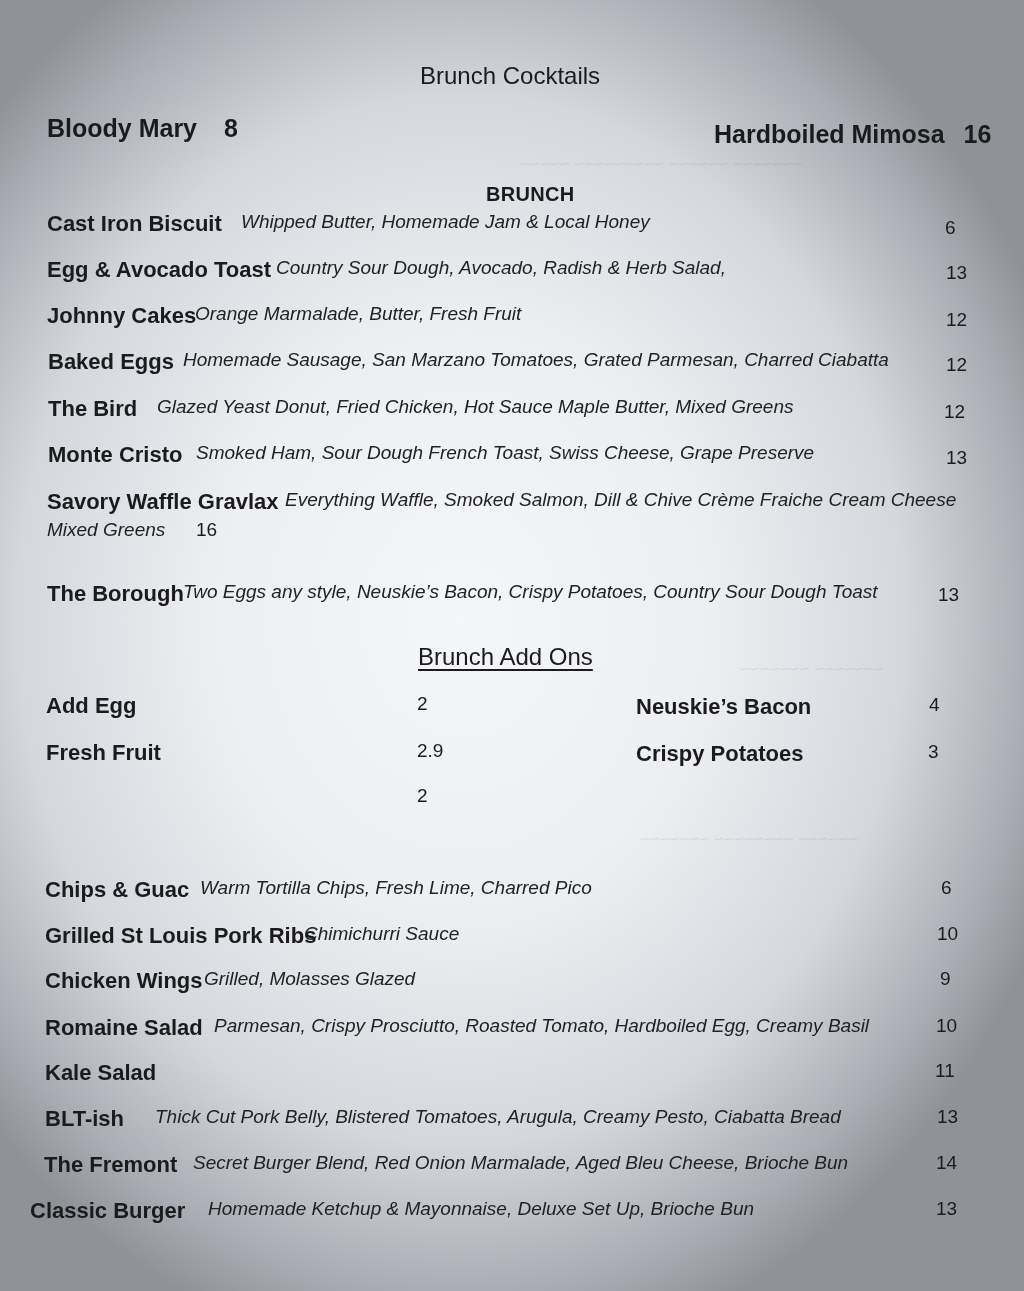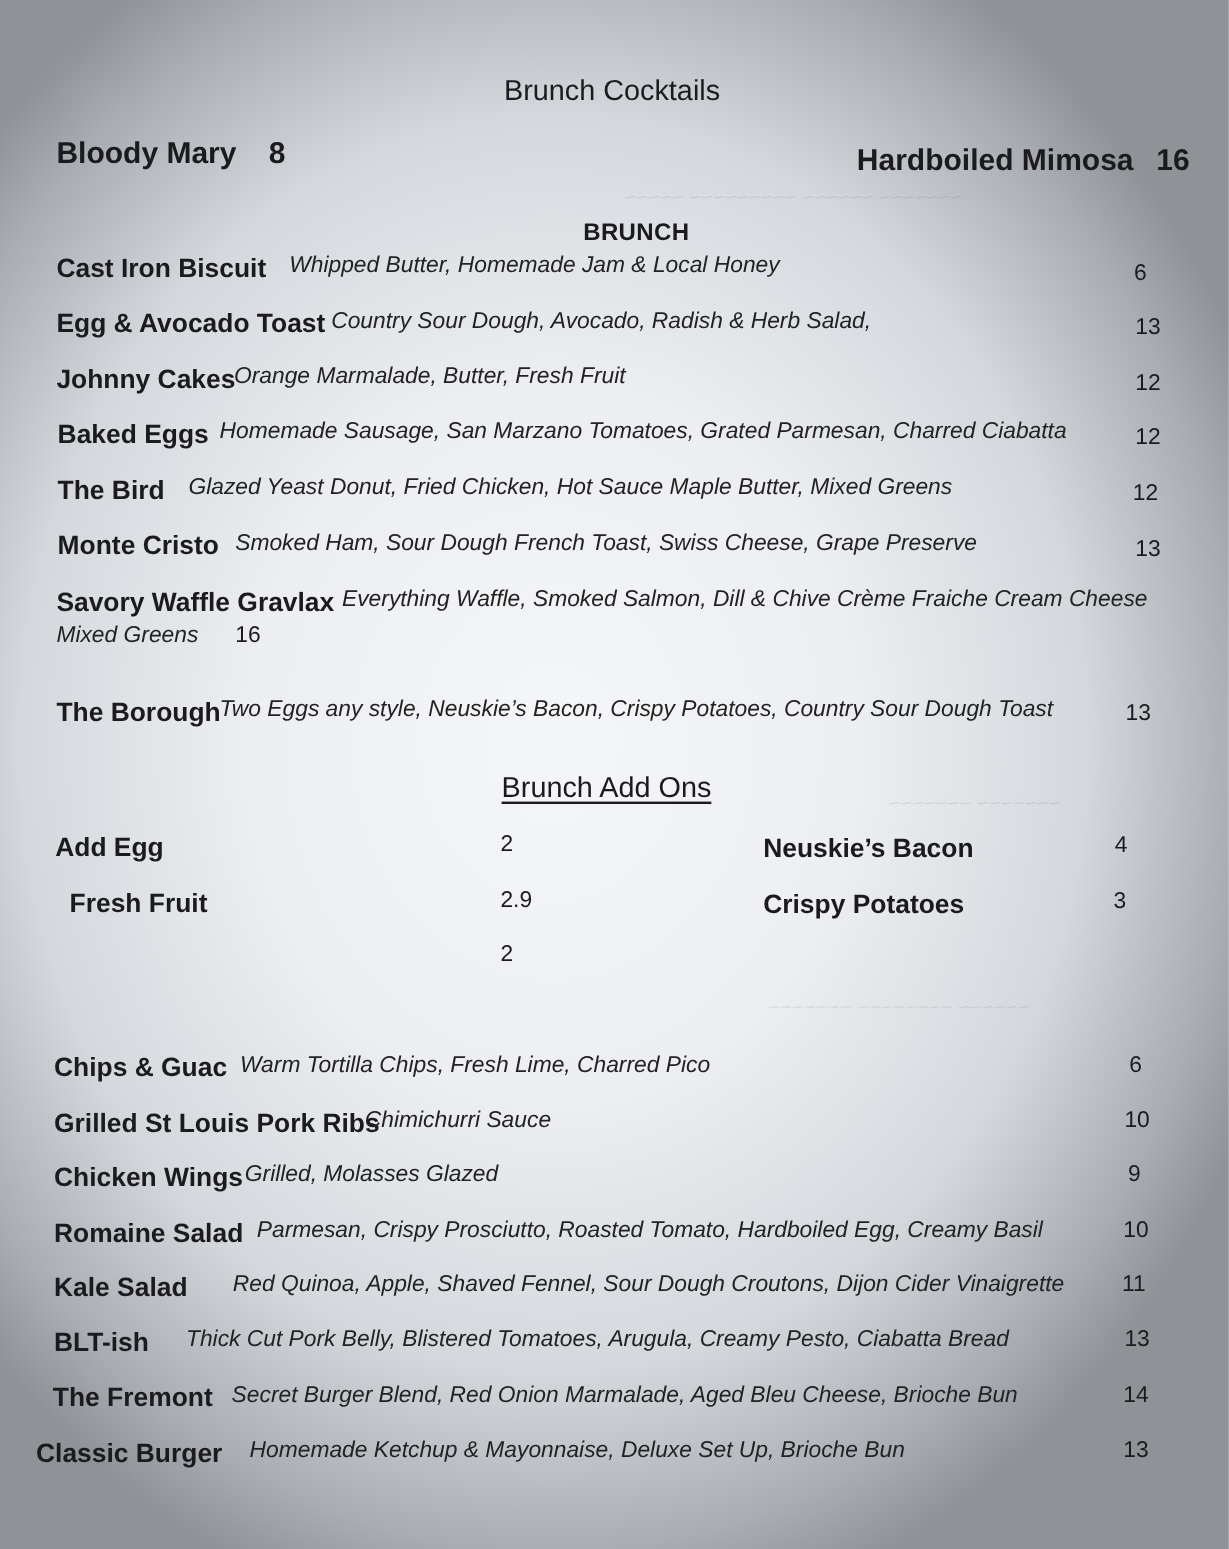--- a/index.html
+++ b/index.html
@@ -93,21 +93,21 @@
     <span class="abs price" style="left:938px; top:3px;">13</span>
   </div>
 
   <div class="abs underline" style="top:643px; left:418px;">Brunch Add Ons</div>
 
   <div class="row" style="top:693px;">
     <span class="abs name" style="left:46px;">Add Egg</span>
     <span class="abs price" style="left:417px;">2</span>
   </div>
   <div class="row" style="top:740px;">
-    <span class="abs name" style="left:46px;margin-left:12px;">Fresh Fruit</span>
+    <span class="abs name" style="left:46px;">Fresh Fruit</span>
     <span class="abs price" style="left:417px;">2.9</span>
   </div>
   <div class="row" style="top:785px;">
     <span class="abs price" style="left:417px;">2</span>
   </div>
 
   <div class="row" style="top:694px;">
     <span class="abs name" style="left:636px;">Neuskie’s Bacon</span>
     <span class="abs price" style="left:929px;">4</span>
   </div>
@@ -135,21 +135,20 @@
   </div>
 
   <div class="row" style="top:1015px;">
     <span class="abs name" style="left:45px;">Romaine Salad</span>
     <span class="abs desc" style="left:214px;">Parmesan, Crispy Prosciutto, Roasted Tomato, Hardboiled Egg, Creamy Basil</span>
     <span class="abs price" style="left:936px;">10</span>
   </div>
 
   <div class="row" style="top:1060px;">
     <span class="abs name" style="left:45px;">Kale Salad</span>
-    <span class="abs desc" style="left:194px;">Red Quinoa, Apple, Shaved Fennel, Sour Dough Croutons, Dijon Cider Vinaigrette</span>
     <span class="abs price" style="left:935px;">11</span>
   </div>
 
   <div class="row" style="top:1106px;">
     <span class="abs name" style="left:45px;">BLT-ish</span>
     <span class="abs desc" style="left:155px;">Thick Cut Pork Belly, Blistered Tomatoes, Arugula, Creamy Pesto, Ciabatta Bread</span>
     <span class="abs price" style="left:937px;">13</span>
   </div>
 
   <div class="row" style="top:1152px;">

